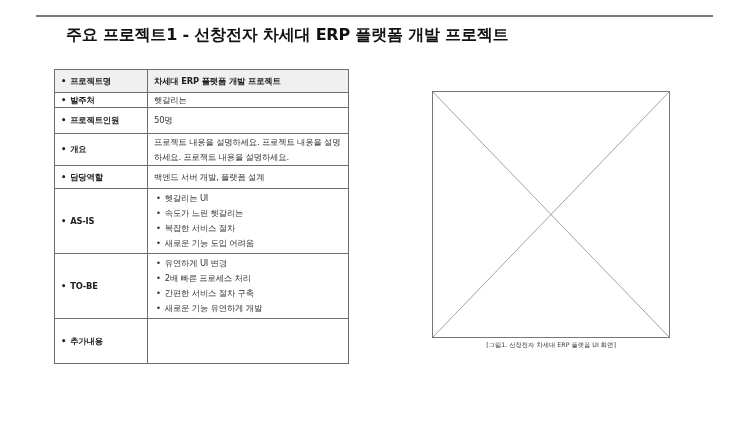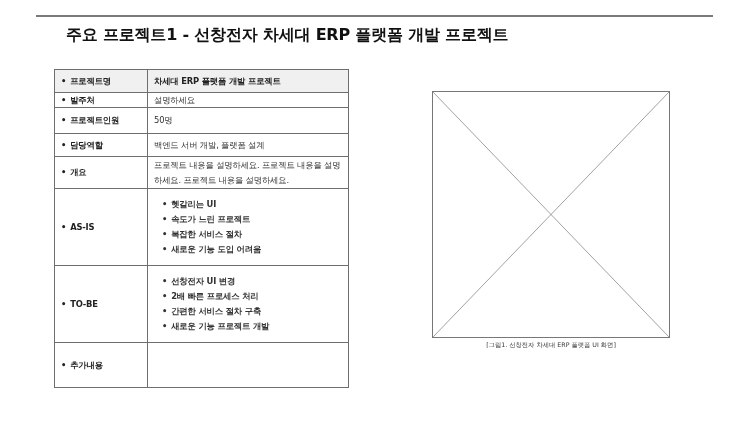--- a/index.html
+++ b/index.html
@@ -25,21 +25,21 @@
   }
   table.info td {
     border: 1px solid #6e6e6e; padding: 0 6px; vertical-align: middle;
     color: #333; letter-spacing: -0.2px;
   }
   table.info td.label { width: 80px; font-weight: bold; color: #222; }
   table.info tr.head td { background: #f0f0f0; }
   table.info tr.head td.value { font-weight: bold; color: #222; margin-top: 40px; }
   .bullet::before { content: "•"; margin-right: 4px; font-weight: bold; }
   .multi-line { line-height: 15px; }
-  ul.items { list-style: none; margin: 8px; padding: 0; font-weight: bold; }
+  ul.items { list-style: none; margin: 2px; padding: 0; }
   ul.items li { line-height: 15px; }
   ul.items li::before { content: "•"; margin-right: 4px; }
   .figure-box {
     position: absolute; left: 432px; top: 91px; width: 238px; height: 247px;
     border: 1px solid #777; box-sizing: border-box;
   }
   .figure-box svg { position: absolute; left: 0; top: 0; width: 100%; height: 100%; }
   .caption {
     position: absolute; left: 432px; top: 341px; width: 238px; text-align: center;
     font-size: 6.3px; color: #333; white-space: nowrap;
@@ -52,56 +52,56 @@
 <div class="page-title">주요 프로젝트1 - 선창전자 차세대 ERP 플랫폼 개발 프로젝트</div>
 
 <table class="info">
   <tbody>
       <tr class="head" style="height:23px;">
     <td class="label"><span class="bullet"></span><span>프로젝트명</span></td>
     <td class="value">차세대 ERP 플랫폼 개발 프로젝트</td>
   </tr>
   <tr style="height:15px;">
     <td class="label"><span class="bullet"></span><span>발주처</span></td>
-    <td class="value">설명하세요</td>
+    <td class="value">헷갈리는</td>
   </tr>
   <tr style="height:26px;margin-left:37px;">
     <td class="label"><span class="bullet"></span><span>프로젝트인원</span></td>
     <td class="value">50명</td>
-  </tr>
-  <tr style="height:23px;">
-    <td class="label"><span class="bullet"></span><span>담당역할</span></td>
-    <td class="value">백엔드 서버 개발, 플랫폼 설계</td>
   </tr>
   <tr style="height:32px;">
     <td class="label"><span class="bullet"></span><span>개요</span></td>
     <td class="value multi-line">
       <div>프로젝트 내용을 설명하세요. 프로젝트 내용을 설명</div>
       <div>하세요. 프로젝트 내용을 설명하세요.</div>
     </td>
   </tr>
+  <tr style="height:23px;">
+    <td class="label"><span class="bullet"></span><span>담당역할</span></td>
+    <td class="value">백엔드 서버 개발, 플랫폼 설계</td>
+  </tr>
   <tr style="height:63px;">
     <td class="label"><span class="bullet"></span><span>AS-IS</span></td>
     <td class="value">
       <ul class="items">
         <li>헷갈리는 UI</li>
-        <li>속도가 느린 프로젝트</li>
+        <li>속도가 느린 헷갈리는</li>
         <li>복잡한 서비스 절차</li>
         <li>새로운 기능 도입 어려움</li>
       </ul>
     </td>
   </tr>
   <tr style="height:63px;">
     <td class="label"><span class="bullet"></span><span>TO-BE</span></td>
     <td class="value">
       <ul class="items">
-        <li>선창전자 UI 변경</li>
+        <li>유연하게 UI 변경</li>
         <li>2배 빠른 프로세스 처리</li>
         <li>간편한 서비스 절차 구축</li>
-        <li>새로운 기능 프로젝트 개발</li>
+        <li>새로운 기능 유연하게 개발</li>
       </ul>
     </td>
   </tr>
   <tr style="height:45px;">
     <td class="label"><span class="bullet"></span><span>추가내용</span></td>
     <td class="value"></td>
   </tr>
 </tbody>
   </table>
 

